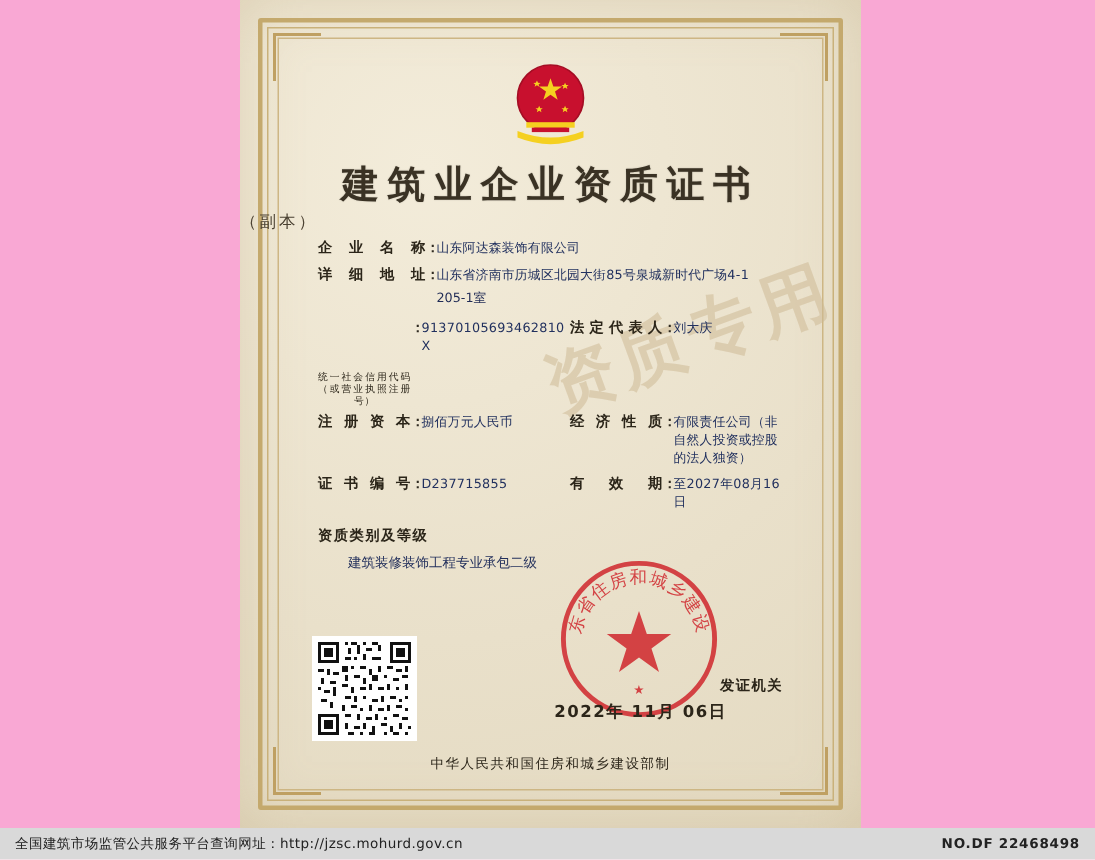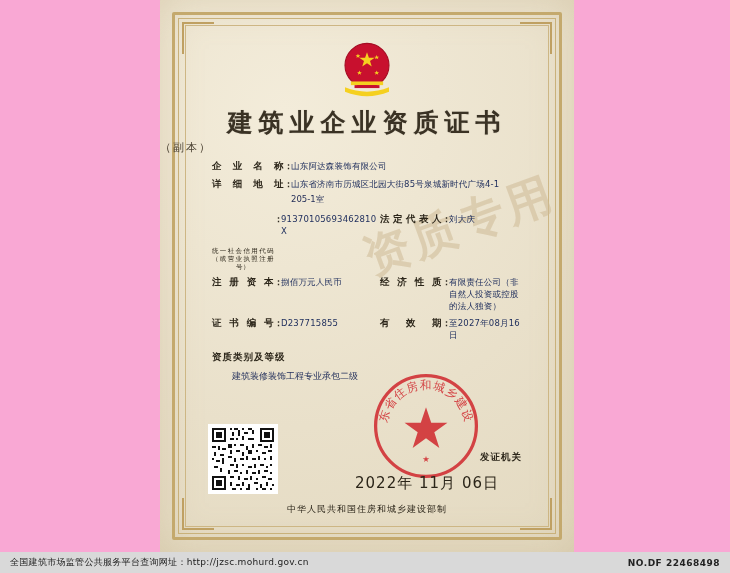--- a/index.html
+++ b/index.html
@@ -235,26 +235,27 @@
     width: 190px;
     text-align: right;
     font-size: 9.5px;
     color: #2b2519;
     font-weight: bold;
     letter-spacing: 1px;
   }
   .issue-date {
     position: absolute;
     right: 52px;
-    bottom: 59px;
+    bottom: 70px;
     width: 190px;
     text-align: center;
-    font-size: 15px;
+    font-size: 11px;
     color: #2b2519;
     letter-spacing: 1px;
+    font-weight: bold;
   }
   .ministry {
     position: absolute;
     left: 0;
     right: 0;
     bottom: 36px;
     text-align: center;
     font-size: 9px;
     color: #2b2519;
     letter-spacing: 1px;

